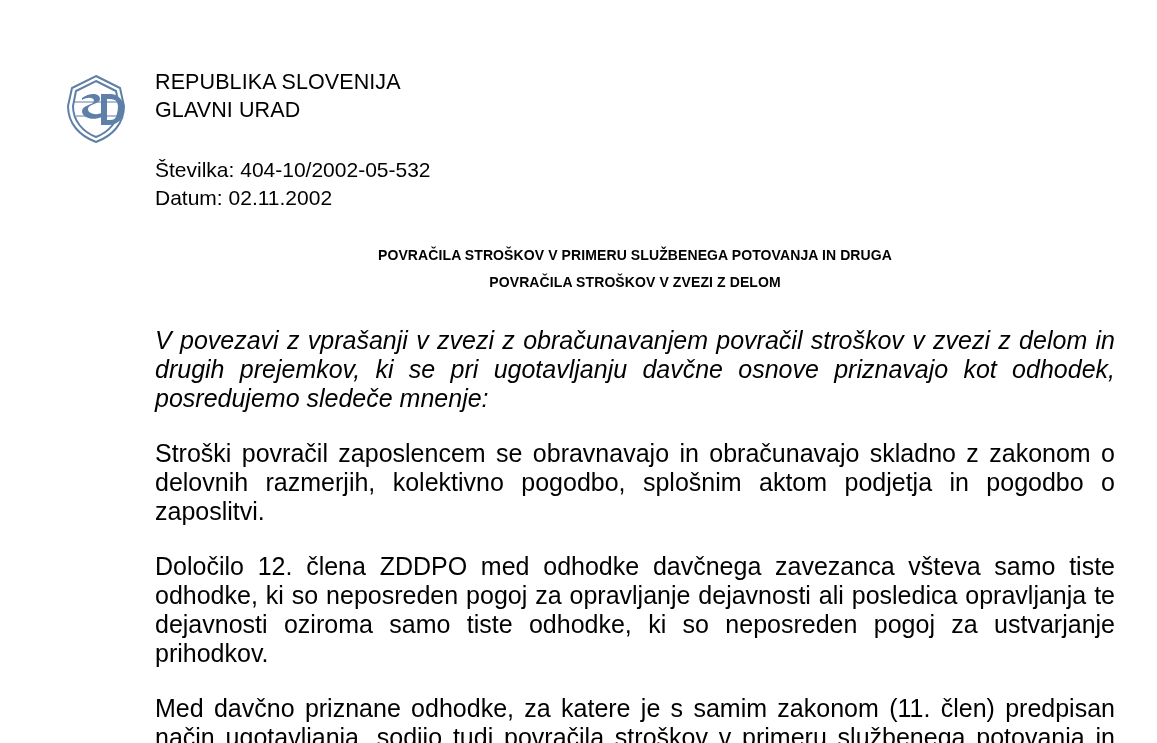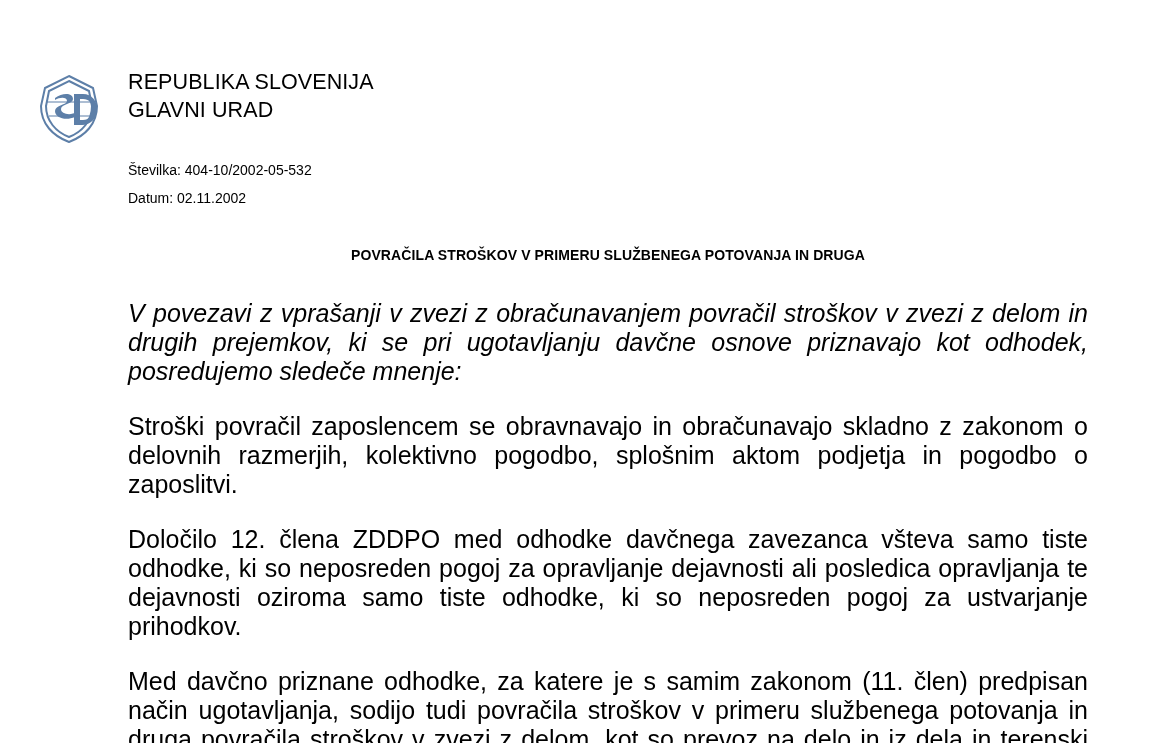--- a/index.html
+++ b/index.html
@@ -10,38 +10,39 @@
   body {
     font-family: "Liberation Sans", sans-serif;
     color: #000000;
   }
   .page {
     position: relative;
     width: 1130px;
     height: 743px;
     background: #ffffff;
     overflow: hidden;
+    margin-left: 27px;
   }
   .doc-body {
     position: absolute;
     left: 128px;
     top: 68px;
     width: 960px;
   }
   .letterhead {
     font-size: 21.5px;
     line-height: 28px;
     letter-spacing: 0.1px;
   }
   .letterhead div {
     white-space: nowrap;
   }
   .refblock {
     margin-top: 32px;
-    font-size: 14px;
+    font-size: 21px;
     line-height: 28px;
   }
   .doc-title {
     margin-top: 30px;
     text-align: center;
     font-size: 14px;
     font-weight: bold;
     line-height: 27px;
     letter-spacing: 0.1px;
   }
@@ -95,20 +96,21 @@
       <div>GLAVNI URAD</div>
     </div>
 
     <div class="refblock">
       <div>Številka: 404-10/2002-05-532</div>
       <div>Datum: 02.11.2002</div>
     </div>
 
     <div class="doc-title">
       <div>POVRAČILA STROŠKOV V PRIMERU SLUŽBENEGA POTOVANJA IN DRUGA</div>
+      <div>POVRAČILA STROŠKOV V ZVEZI Z DELOM</div>
     </div>
 
     <p class="para italic first">V povezavi z vprašanji v zvezi z obračunavanjem povračil stroškov v zvezi z delom in drugih prejemkov, ki se pri ugotavljanju davčne osnove priznavajo kot odhodek, posredujemo sledeče mnenje:</p>
     <p class="para">Stroški povračil zaposlencem se obravnavajo in obračunavajo skladno z zakonom o delovnih razmerjih, kolektivno pogodbo, splošnim aktom podjetja in pogodbo o zaposlitvi.</p>
     <p class="para">Določilo 12. člena ZDDPO med odhodke davčnega zavezanca všteva samo tiste odhodke, ki so neposreden pogoj za opravljanje dejavnosti ali posledica opravljanja te dejavnosti oziroma samo tiste odhodke, ki so neposreden pogoj za ustvarjanje prihodkov.</p>
     <p class="para">Med davčno priznane odhodke, za katere je s samim zakonom (11. člen) predpisan način ugotavljanja, sodijo tudi povračila stroškov v primeru službenega potovanja in druga povračila stroškov v zvezi z delom, kot so prevoz na delo in iz dela in terenski dodatek ki se priznavajo kot odhodek v obračunanih zneskih, vendar največ do višine, ki jo določi Vlada</p>
 
   </div>
 </div>
 

